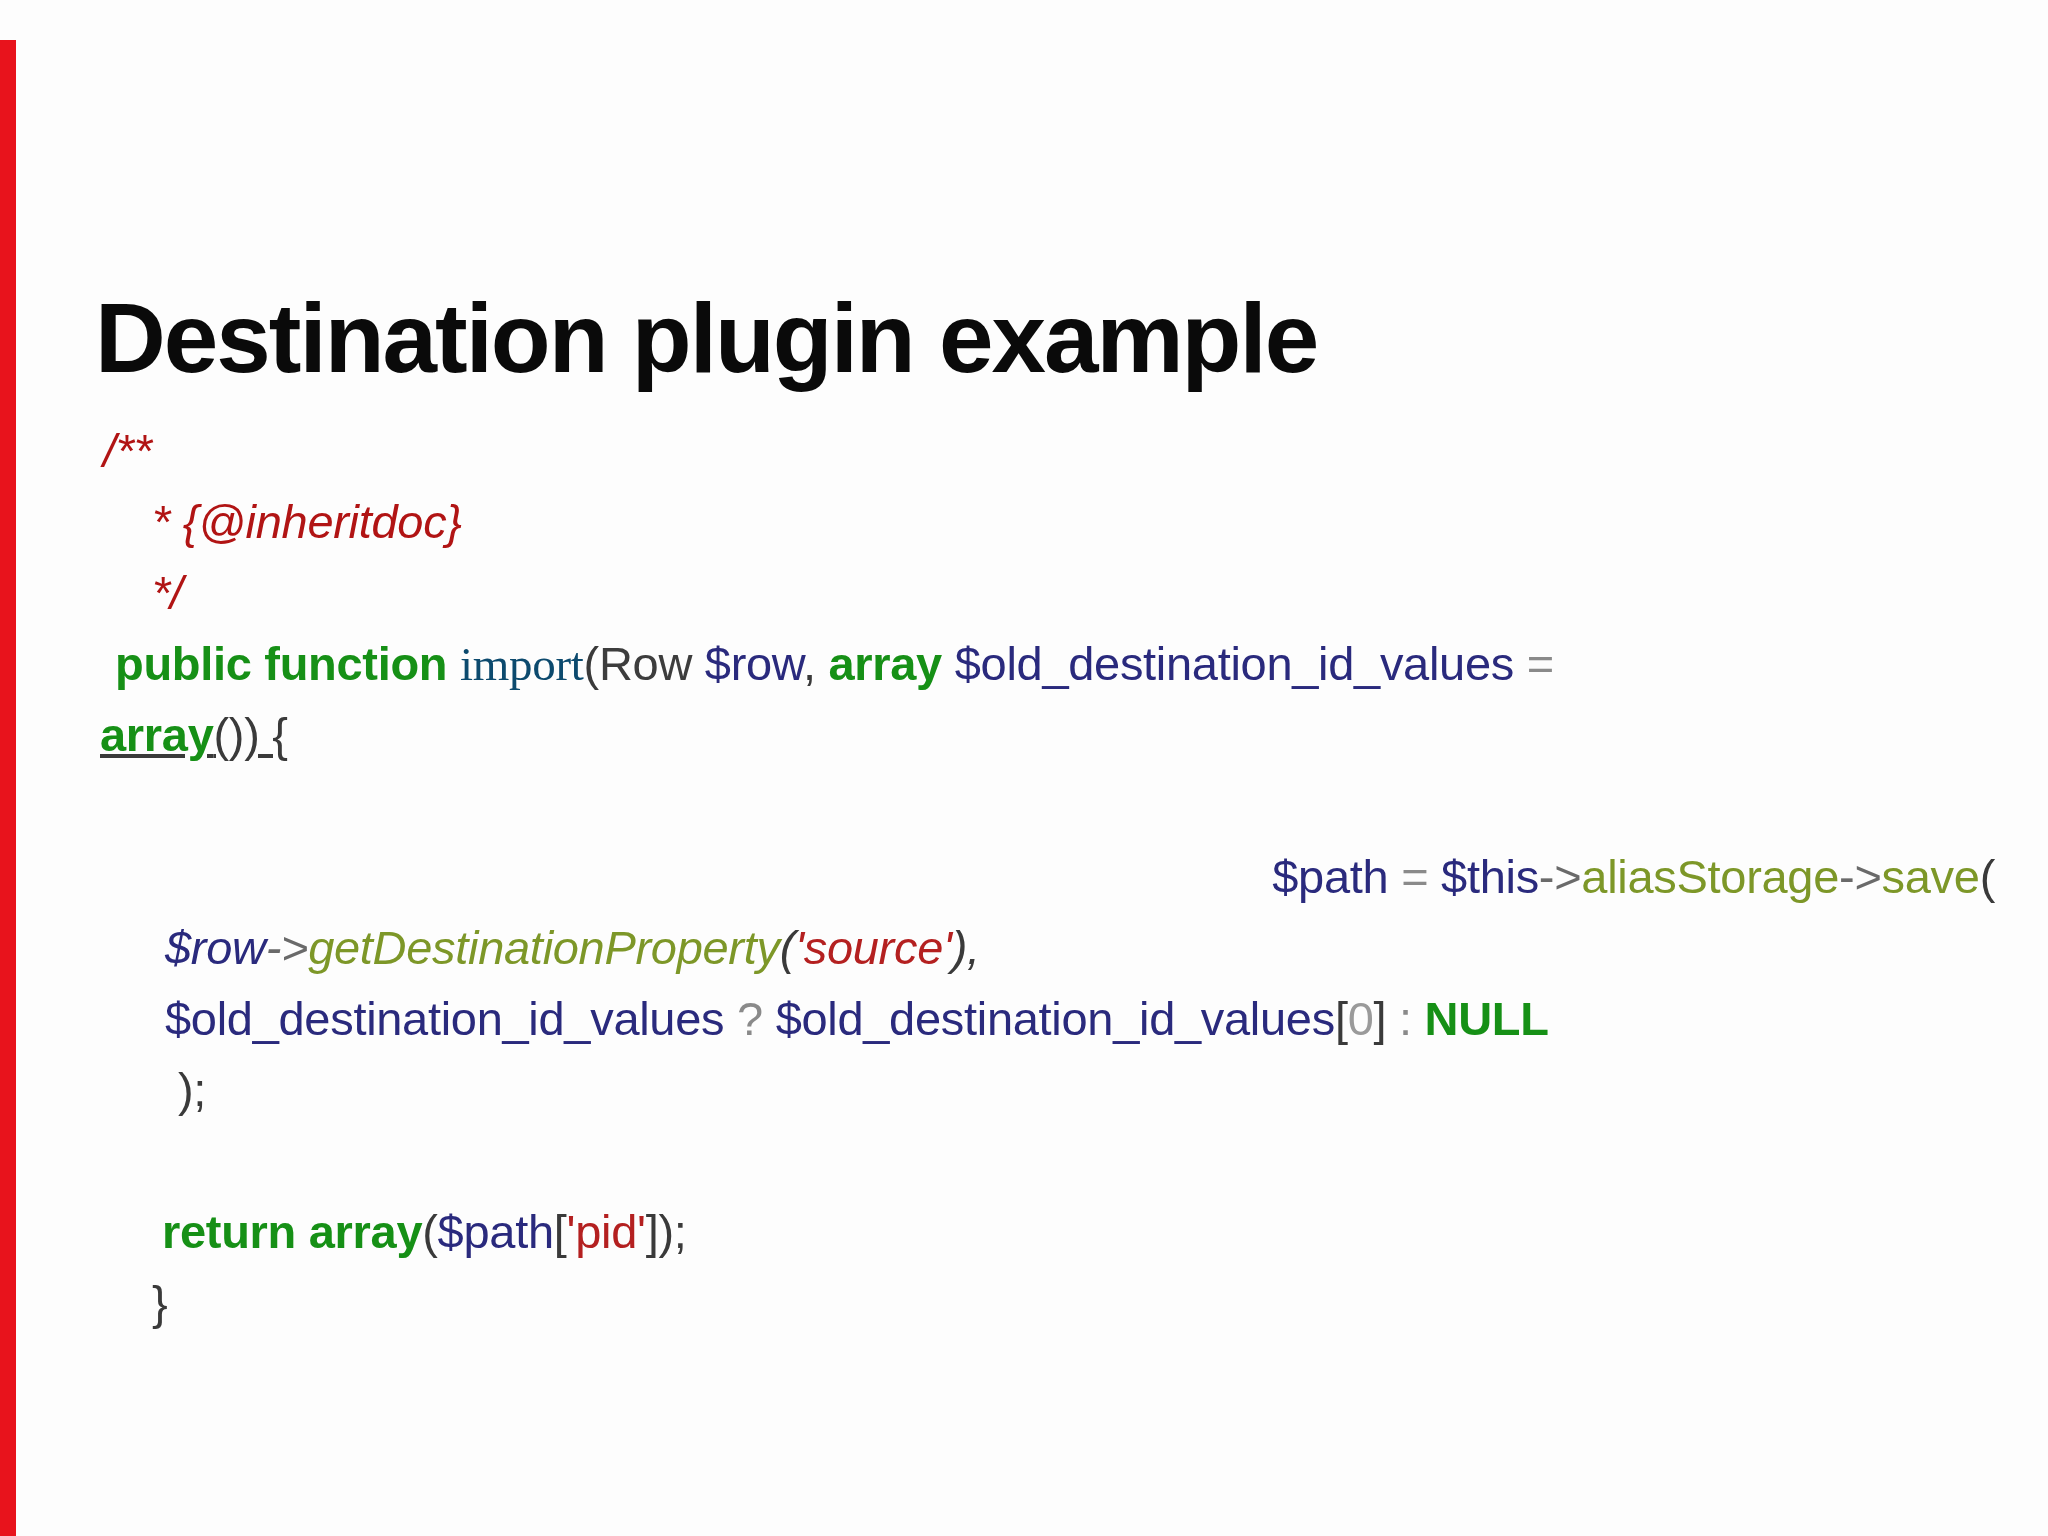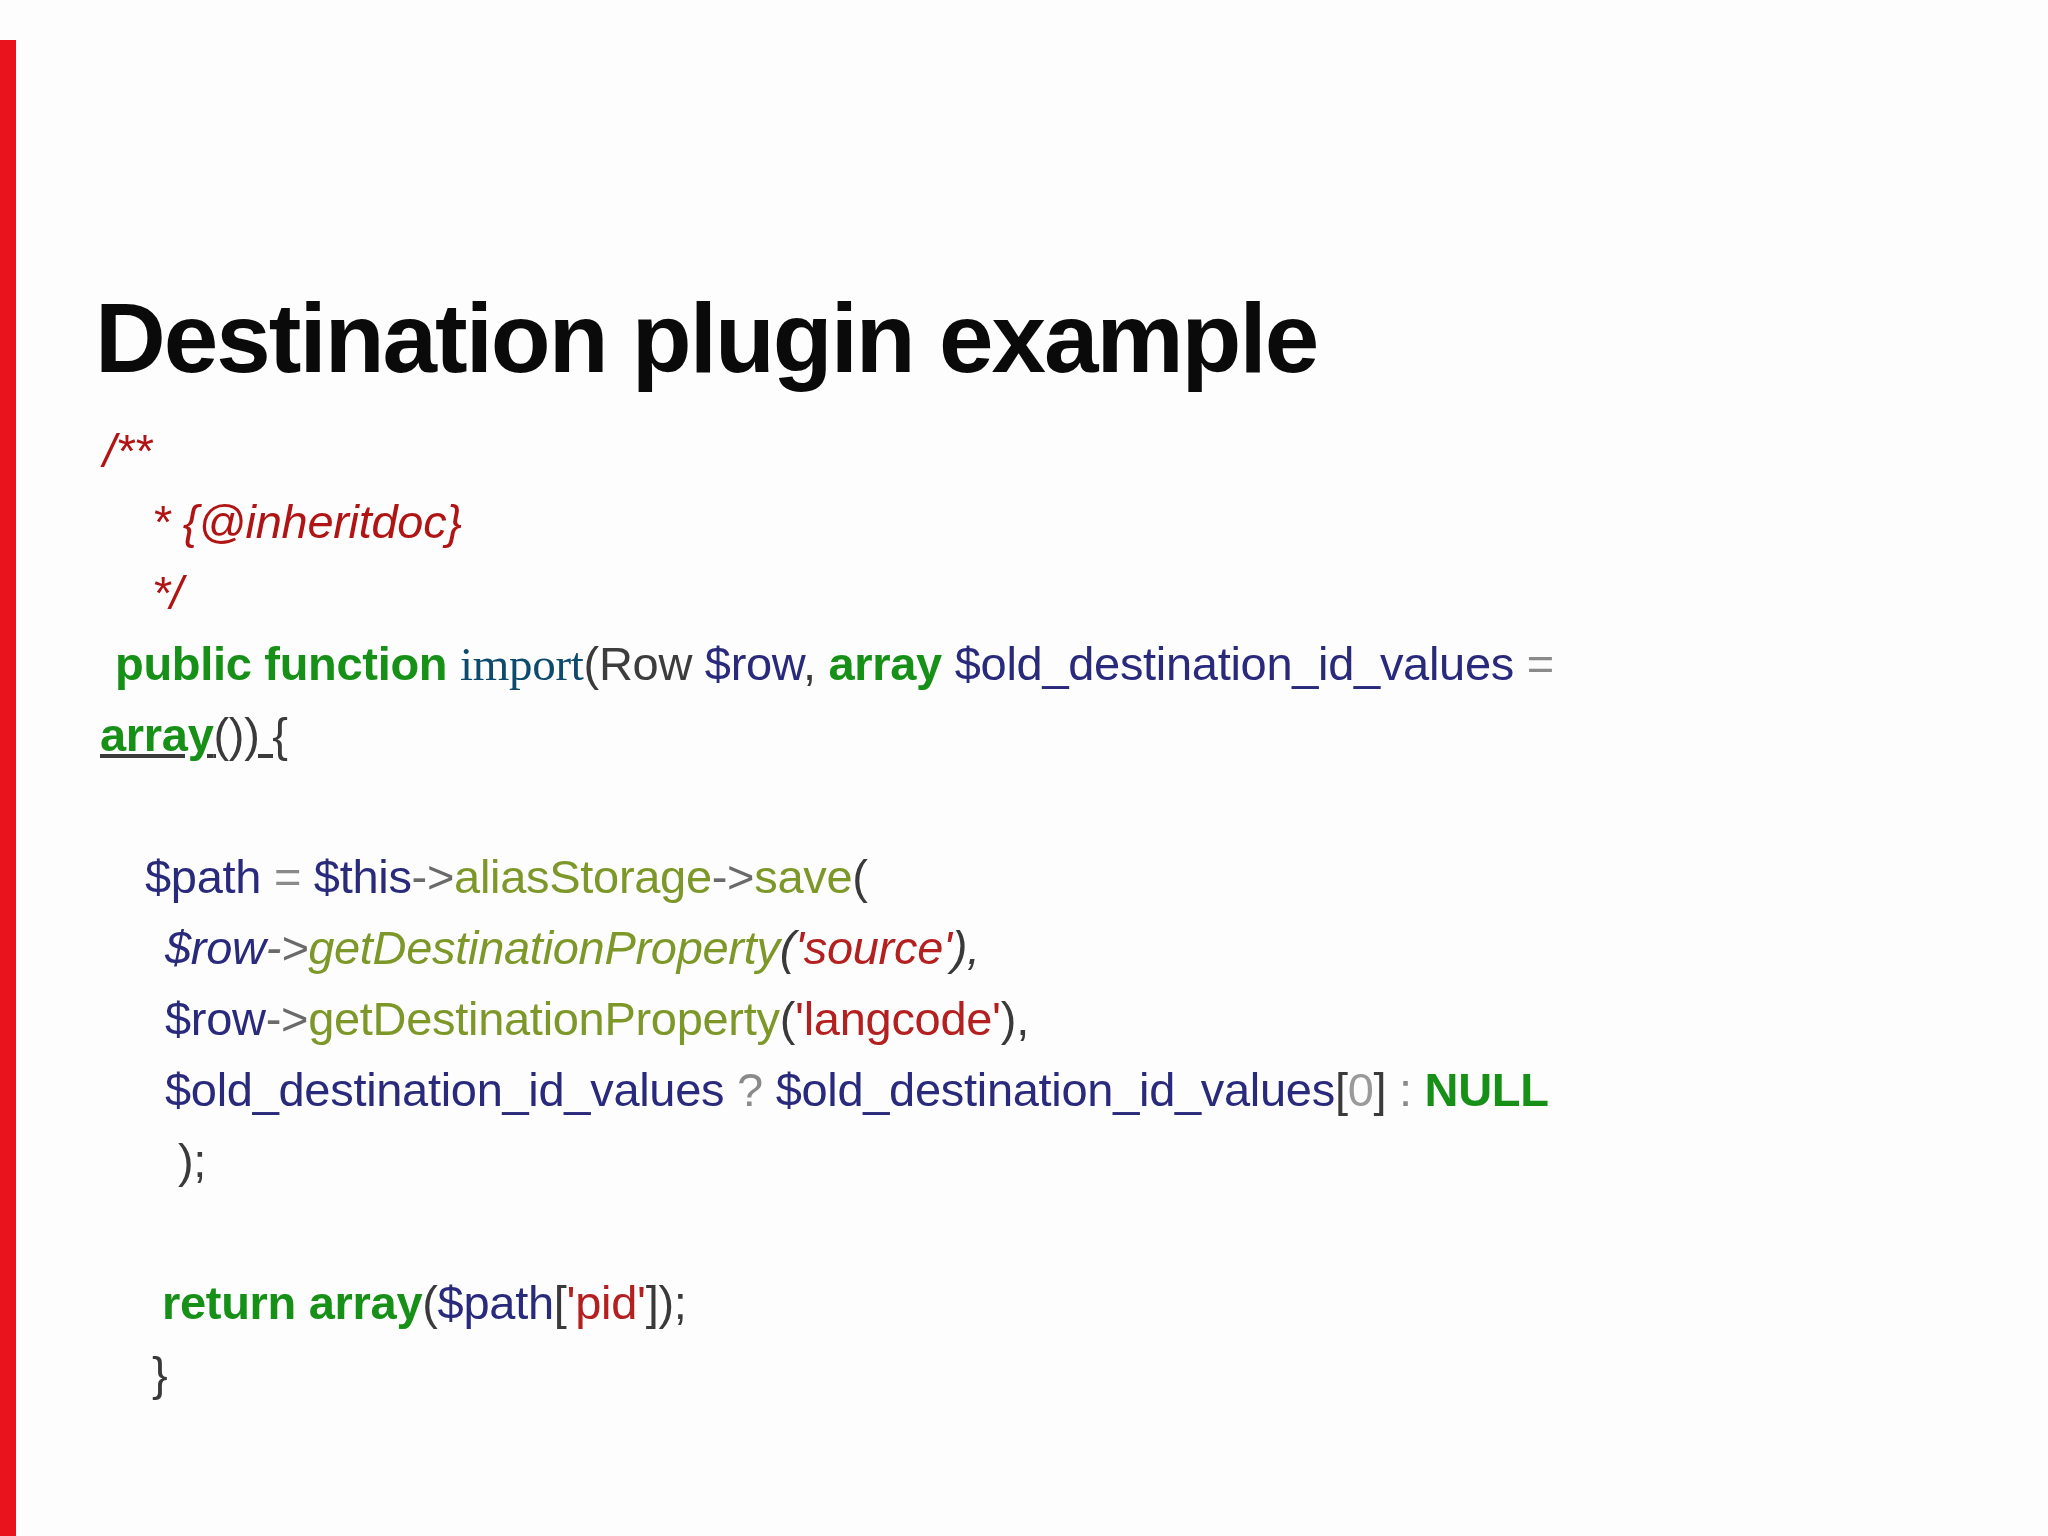--- a/index.html
+++ b/index.html
@@ -71,22 +71,21 @@
 <div class="slide" style="background: rgb(253, 253, 253); margin-top: 40px;">
   <div class="accent-bar" style="background: rgb(232, 19, 28);"></div>
   <h1 class="slide-title" style="color: rgb(10, 10, 10);">Destination plugin example</h1>
   <div class="code-block">
       <div class="code-line" style="padding-left: 8px;"><span class="tok-cm">/**</span></div>
       <div class="code-line" style="padding-left: 57px;"><span class="tok-cm">* {@inheritdoc}</span></div>
       <div class="code-line" style="padding-left: 57px;"><span class="tok-cm">*/</span></div>
       <div class="code-line" style="padding-left: 20px;"><span class="tok-kw">public function</span><span class="tok-def"> </span><span class="tok-fn">import</span><span class="tok-pn">(</span><span class="tok-cls">Row</span><span class="tok-def"> </span><span class="tok-var">$row</span><span class="tok-pn">, </span><span class="tok-kw">array</span><span class="tok-def"> </span><span class="tok-var">$old_destination_id_values</span><span class="tok-op"> =</span></div>
       <div class="code-line" style="padding-left: 5px; text-decoration: underline;"><span class="tok-kw">array</span><span class="tok-pn">()) {</span></div>
       <div class="code-line" style="padding-left: 0px;">&nbsp;</div>
-      <div class="code-line" style="padding-left: 50px;"><span class="tok-var">$path</span><span class="tok-op"> = </span><span class="tok-var">$this</span><span class="tok-arr">-&gt;</span><span class="tok-mth">aliasStorage</span><span class="tok-arr">-&gt;</span><span class="tok-mth">save</span><span class="tok-pn">(</span></div>
+      <div class="code-line" style="padding-left: 50px; text-align: right;"><span class="tok-var">$path</span><span class="tok-op"> = </span><span class="tok-var">$this</span><span class="tok-arr">-&gt;</span><span class="tok-mth">aliasStorage</span><span class="tok-arr">-&gt;</span><span class="tok-mth">save</span><span class="tok-pn">(</span></div>
       <div class="code-line" style="padding-left: 70px; font-style: italic;"><span class="tok-var">$row</span><span class="tok-arr">-&gt;</span><span class="tok-mth">getDestinationProperty</span><span class="tok-pn">(</span><span class="tok-str">'source'</span><span class="tok-pn">),</span></div>
-      <div class="code-line" style="padding-left: 70px;"><span class="tok-var">$row</span><span class="tok-arr">-&gt;</span><span class="tok-mth">getDestinationProperty</span><span class="tok-pn">(</span><span class="tok-str">'langcode'</span><span class="tok-pn">),</span></div>
       <div class="code-line" style="padding-left: 70px;"><span class="tok-var">$old_destination_id_values</span><span class="tok-op"> ? </span><span class="tok-var">$old_destination_id_values</span><span class="tok-pn">[</span><span class="tok-num">0</span><span class="tok-pn">]</span><span class="tok-op"> : </span><span class="tok-kc">NULL</span></div>
       <div class="code-line" style="padding-left: 83px;"><span class="tok-pn">);</span></div>
       <div class="code-line" style="padding-left: 0px;">&nbsp;</div>
       <div class="code-line" style="padding-left: 67px;"><span class="tok-kw">return array</span><span class="tok-pn">(</span><span class="tok-var">$path</span><span class="tok-pn">[</span><span class="tok-str">'pid'</span><span class="tok-pn">]);</span></div>
       <div class="code-line" style="padding-left: 57px;"><span class="tok-pn">}</span></div>
     </div>
 </div>
 
 </body></html>

